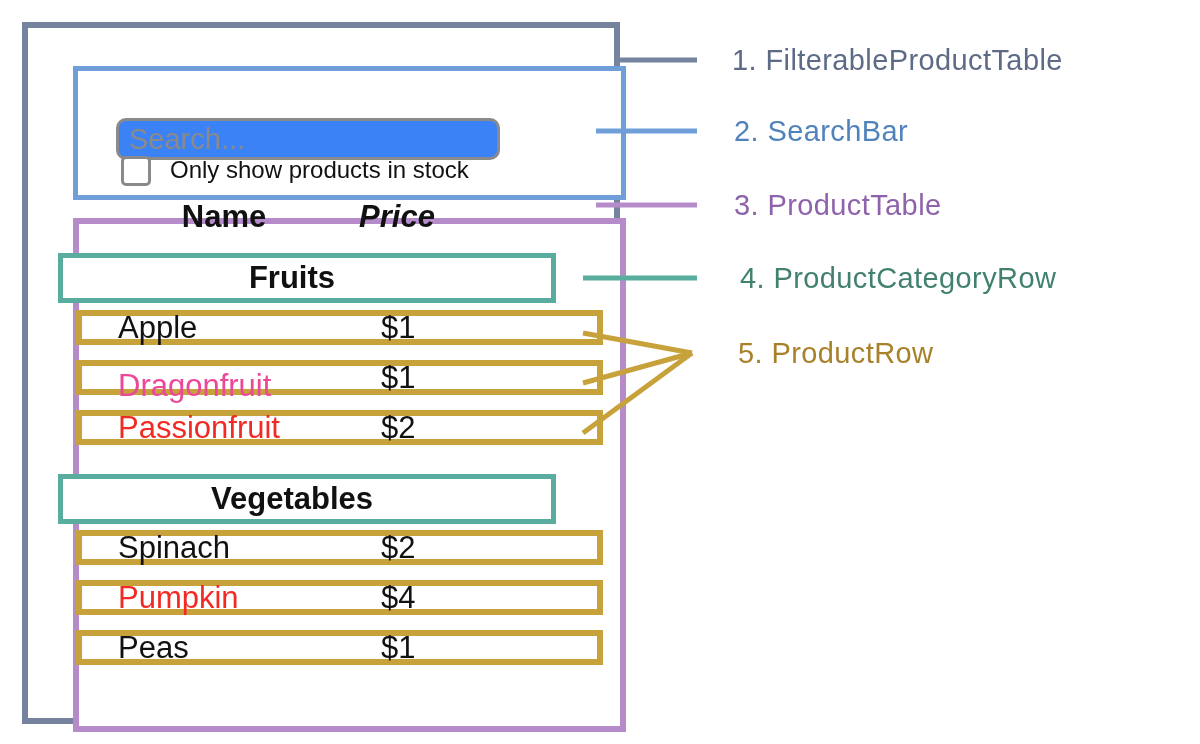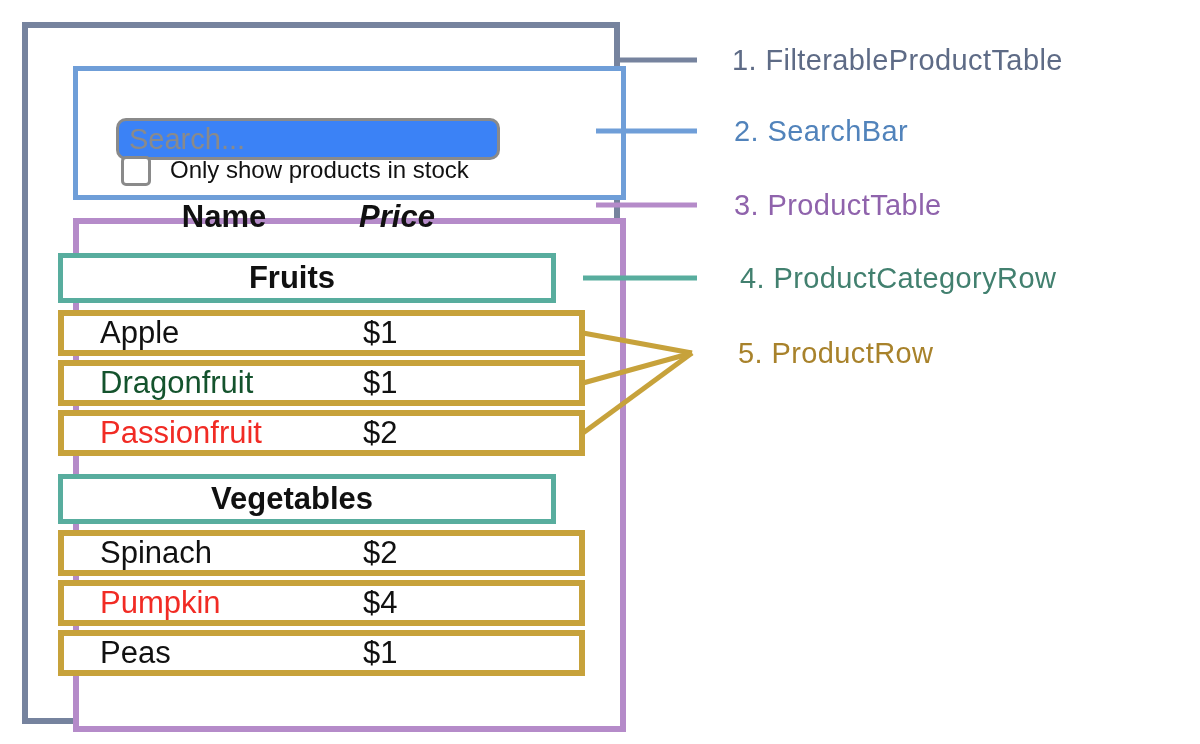--- a/index.html
+++ b/index.html
@@ -34,21 +34,21 @@
     font-size:31px;font-weight:bold;color:#111;white-space:nowrap;
   }
   .name-header{left:224px;}
   .price-header{left:397px;font-style:italic;}
   
   .category-row{left:58px;width:498px;height:50px;border-width:5px;}
   .category-label{
     position:absolute;left:229px;top:50%;transform:translate(-50%,-50%);
     font-size:31px;font-weight:bold;color:#111;white-space:nowrap;
   }
-  .product-row{left:58px;width:527px;height:46px;border-width:6px;}
+  .product-row{left:76px;width:527px;height:35px;border-width:6px;}
   .product-name{
     position:absolute;left:36px;top:50%;transform:translateY(-50%);
     font-size:31px;white-space:nowrap;
   }
   .product-price{
     position:absolute;left:299px;top:50%;transform:translateY(-50%);
     font-size:31px;color:#111;white-space:nowrap;
   }
   
   .annotation{
@@ -78,21 +78,21 @@
 
   <div class="box category-row" style="top: 253px; border-color: rgb(88, 173, 158);">
     <span class="category-label">Fruits</span>
   </div>
 
   <div class="box product-row" style="top: 310px; border-color: rgb(199, 162, 59);">
     <span class="product-name" style="color: rgb(17, 17, 17);">Apple</span>
     <span class="product-price">$1</span>
   </div>
   <div class="box product-row" style="top: 360px; border-color: rgb(199, 162, 59);">
-    <span class="product-name" style="color: #14532d;">Dragonfruit</span>
+    <span class="product-name" style="color: #ec4899; margin-top: 8px;">Dragonfruit</span>
     <span class="product-price">$1</span>
   </div>
   <div class="box product-row" style="top: 410px; border-color: rgb(199, 162, 59);">
     <span class="product-name" style="color: rgb(241, 43, 36);">Passionfruit</span>
     <span class="product-price">$2</span>
   </div>
 
   <div class="box category-row" style="top: 474px; border-color: rgb(88, 173, 158);">
     <span class="category-label">Vegetables</span>
   </div>

